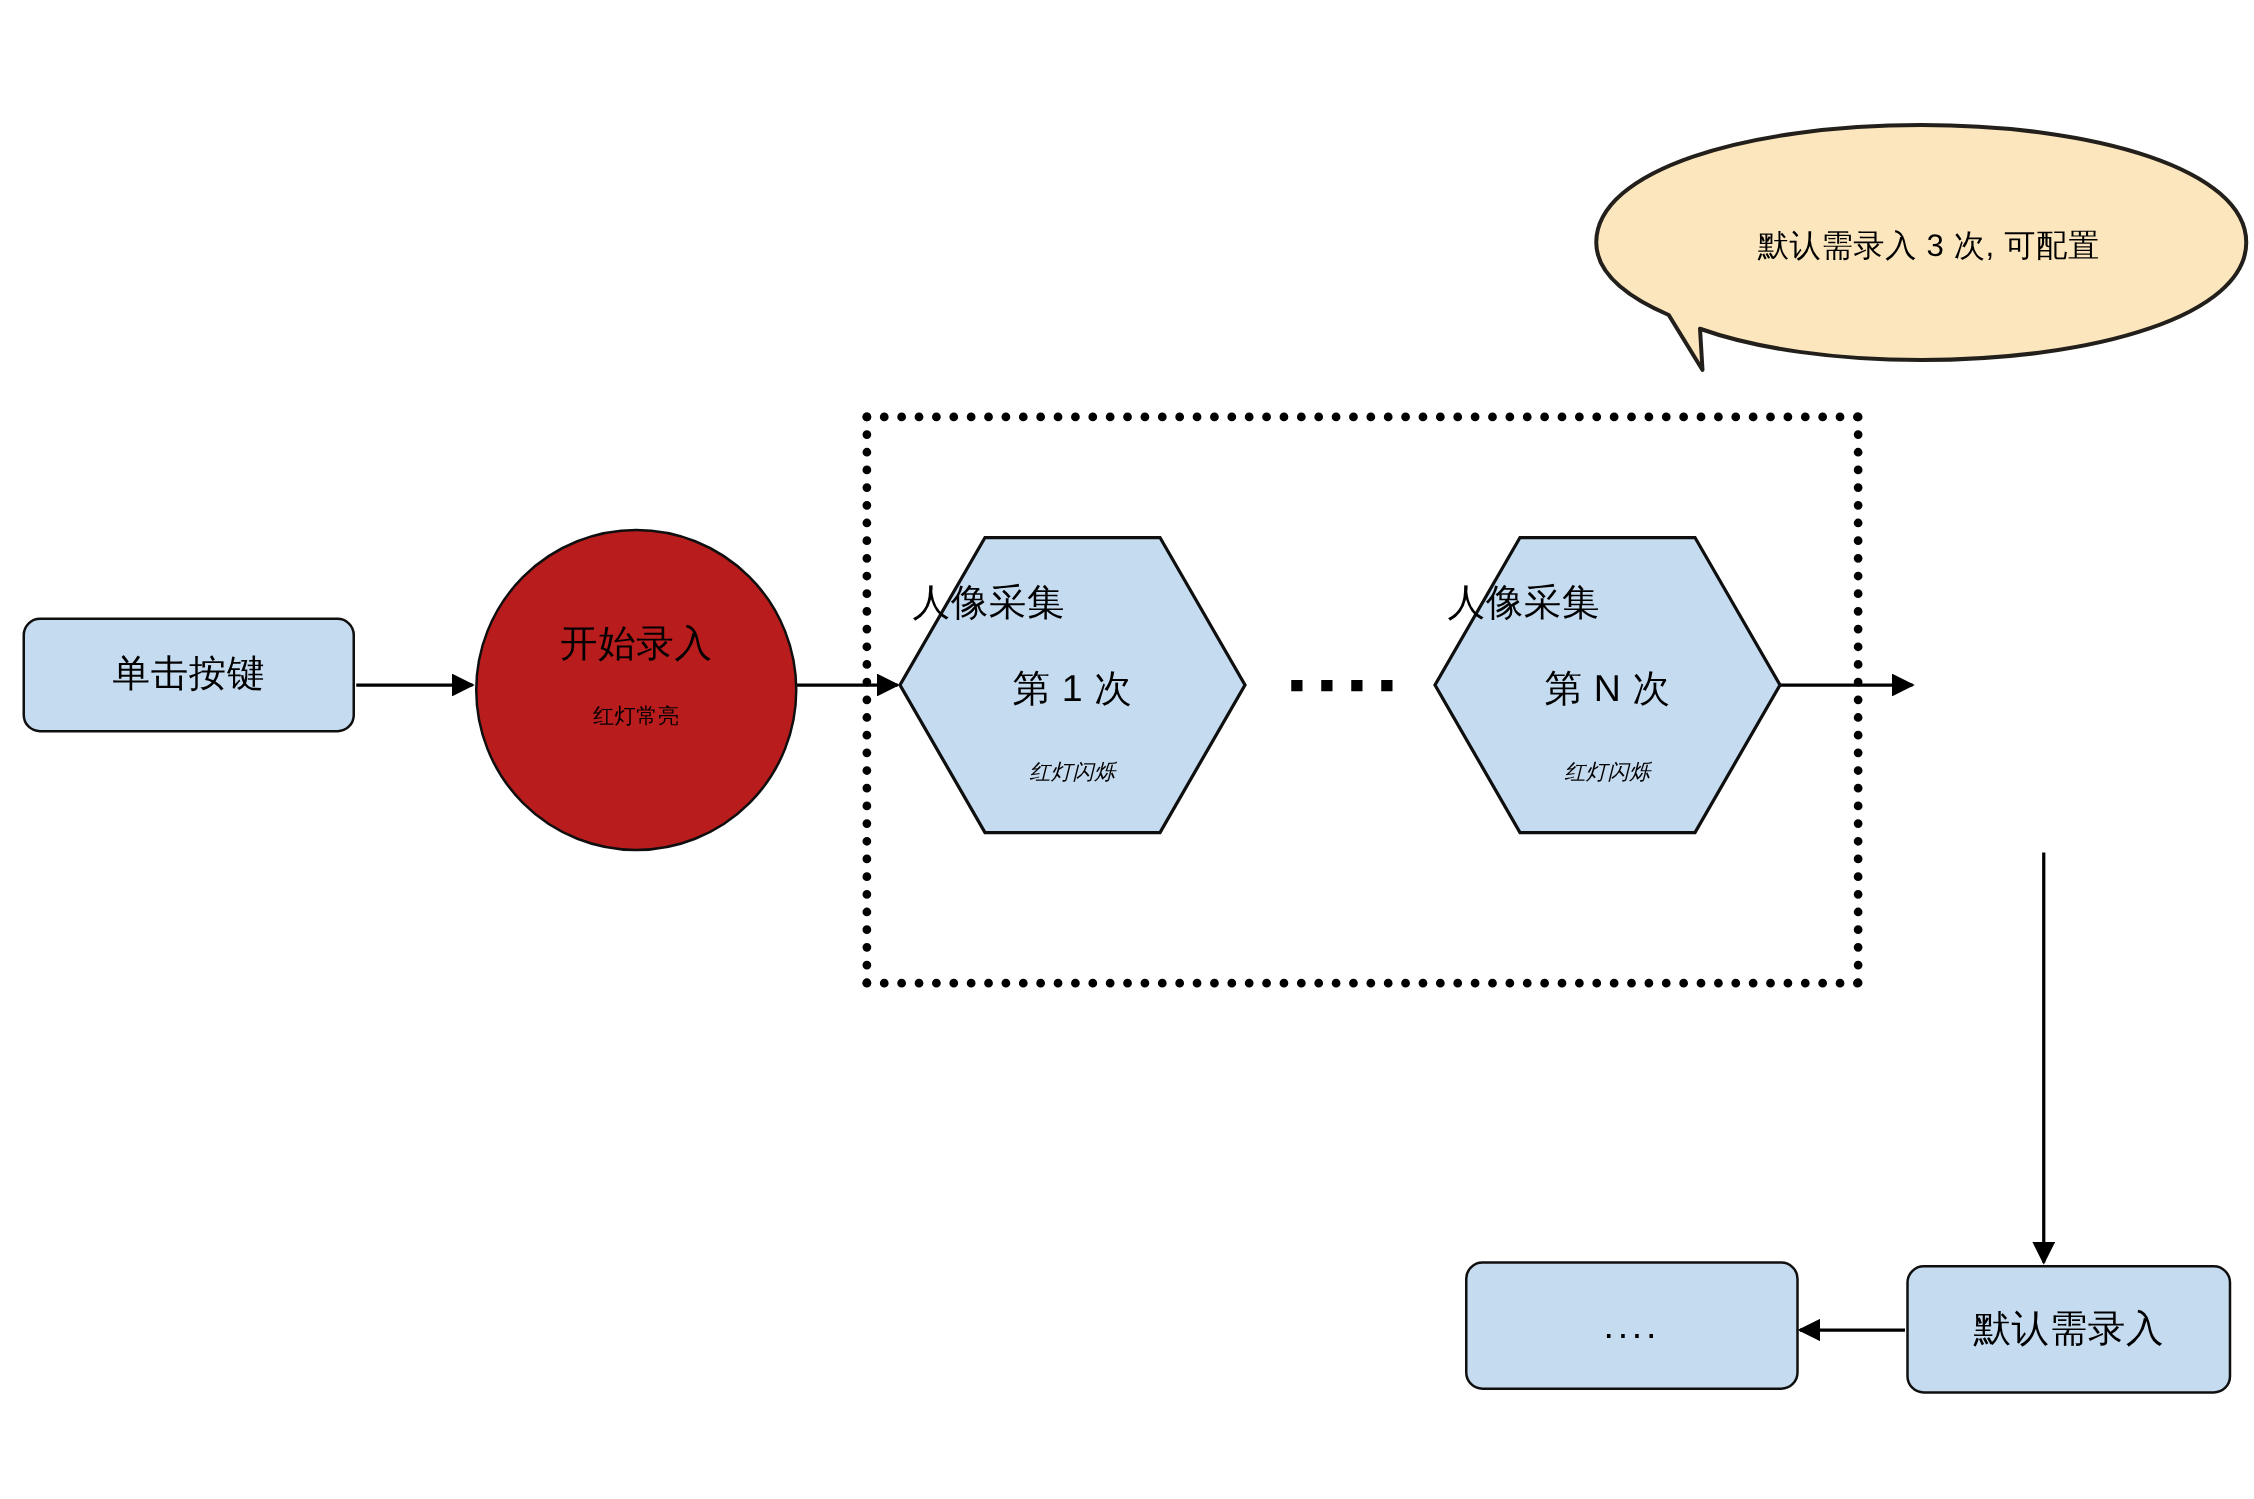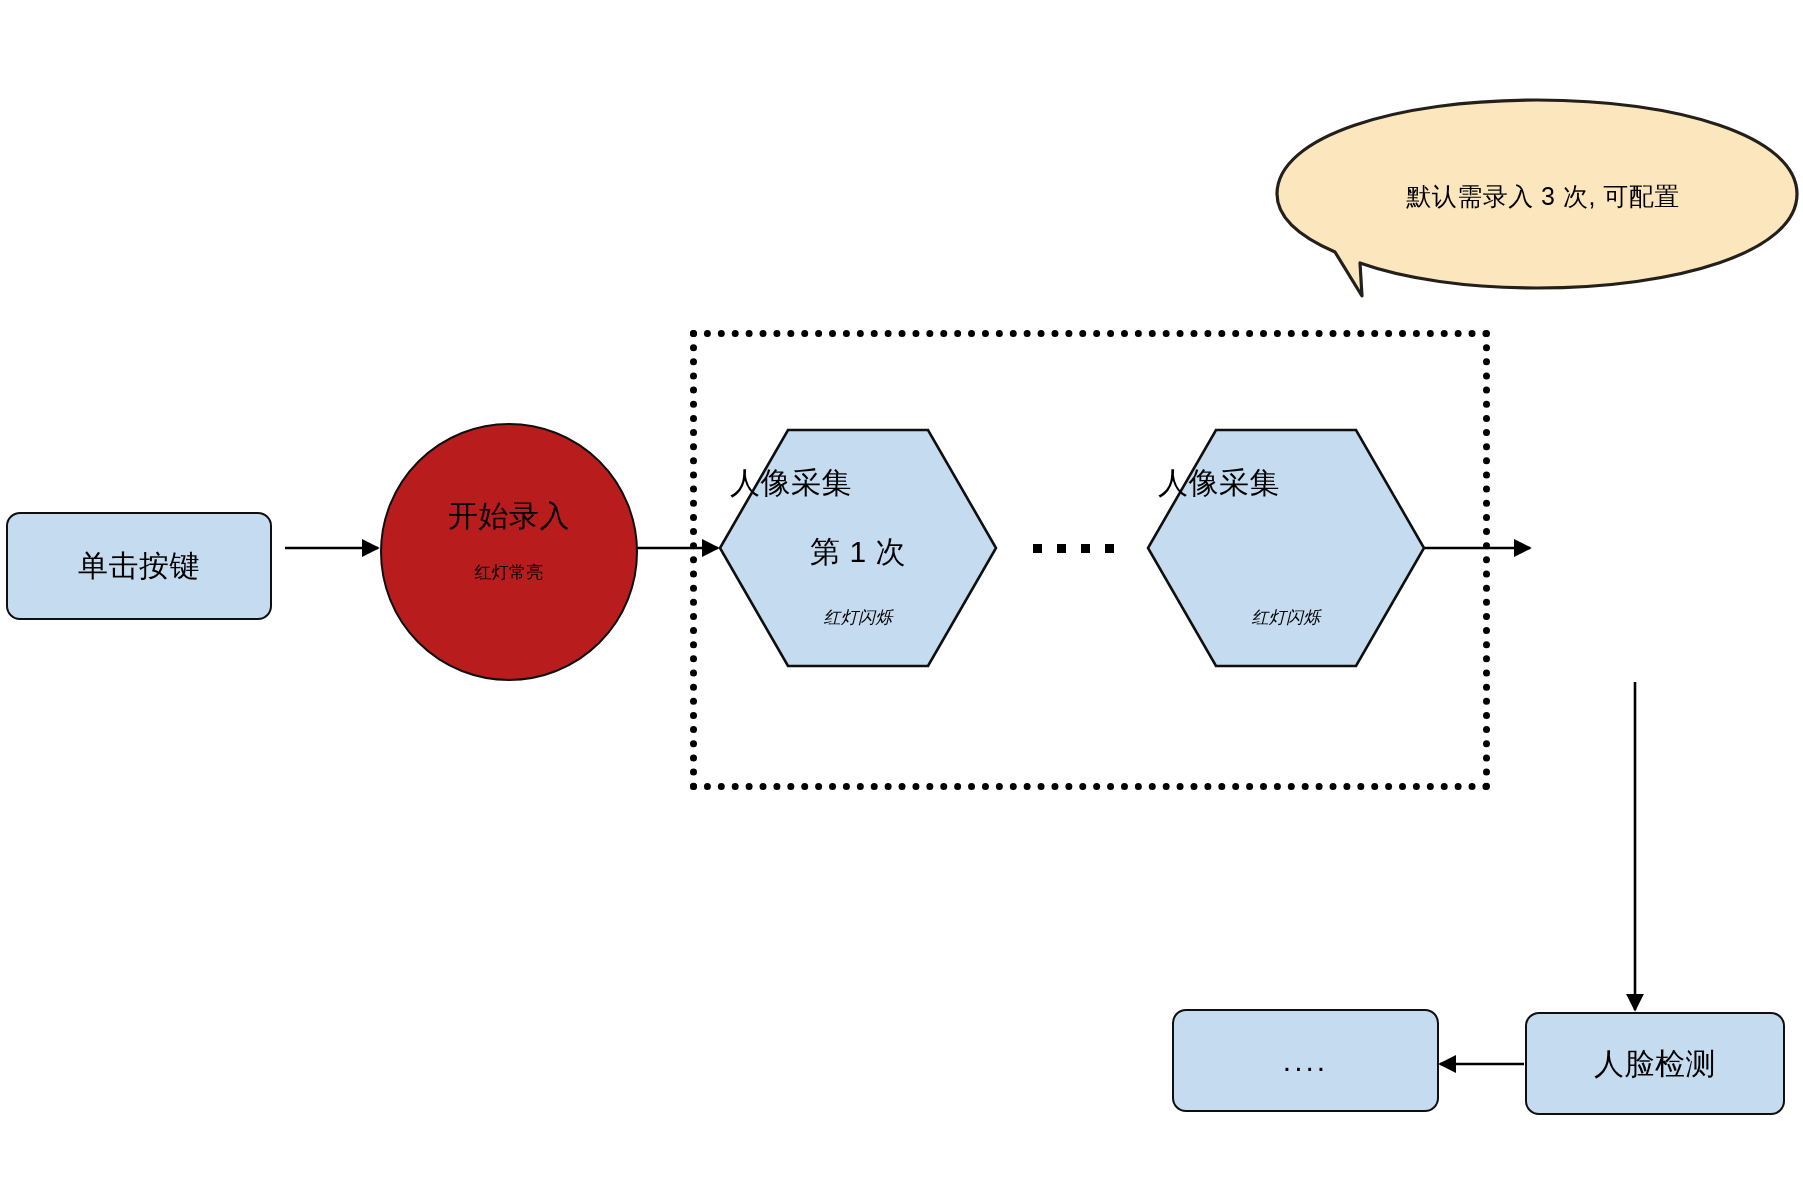--- a/index.html
+++ b/index.html
@@ -159,21 +159,21 @@
 
     <line x1="1424" y1="548" x2="1530" y2="548" stroke="#000000" stroke-width="2.6" marker-end="url(#arrowhead)"></line>
 
     <line x1="1635" y1="682" x2="1635" y2="1010" stroke="#000000" stroke-width="2.6" marker-end="url(#arrowhead)"></line>
 
     <line x1="1524" y1="1064" x2="1440" y2="1064" stroke="#000000" stroke-width="2.6" marker-end="url(#arrowhead)"></line>
   </svg>
 
   <div id="loop-container" style="left:690px; top:330px; width:800px; height:460px;"></div>
 
-  <div class="rrect" style="left:6px; top:494px; width:266px; height:108px;margin-top:18px;">
+  <div class="rrect" style="left:18px; top:494px; width:266px; height:92px;">
     <span class="node-main">单击按键</span>
   </div>
 
   <div class="circle" style="left:380px; top:423px; width:258px; height:258px;">
     <span class="lbl-main node-main" style="top:72px;">开始录入</span>
     <span class="lbl-sub node-sub" style="top:136px;">红灯常亮</span>
   </div>
 
   <div class="hexwrap" style="left:718px; top:428px; width:280px; height:240px;">
     <svg width="280" height="240" viewBox="0 0 280 240">
@@ -189,26 +189,27 @@
     <i></i>
     <i></i>
     <i></i>
   </div>
 
   <div class="hexwrap" style="left:1146px; top:428px; width:280px; height:240px;">
     <svg width="280" height="240" viewBox="0 0 280 240">
       <polygon points="70,2 210,2 278,120 210,238 70,238 2,120" fill="#c5dbf0" stroke="#0f0f0f" stroke-width="2.6"></polygon>
     </svg>
     <span class="hex-main node-main" style="top:36px;">人像采集</span>
+    <span class="hex-second node-main" style="top:105px;">第 N 次</span>
     <span class="hex-sub node-sub" style="top:178px;">红灯闪烁</span>
   </div>
 
 
   <div class="rrect" style="left:1525px; top:1012px; width:260px; height:103px;">
-    <span class="node-main">人脸检测</span>
+    <span class="node-main">默认需录入</span>
   </div>
 
   <div class="rrect" style="left:1172px; top:1009px; width:267px; height:103px;">
     <span class="node-main" style="letter-spacing:3px;">....</span>
   </div>
 
   <div id="callout" style="left:1272px; top:96px; width:530px; height:220px;">
     <svg width="530" height="220" viewBox="0 0 530 220">
       <path d="M 265 4
                C 405 4 525 40 525 98

